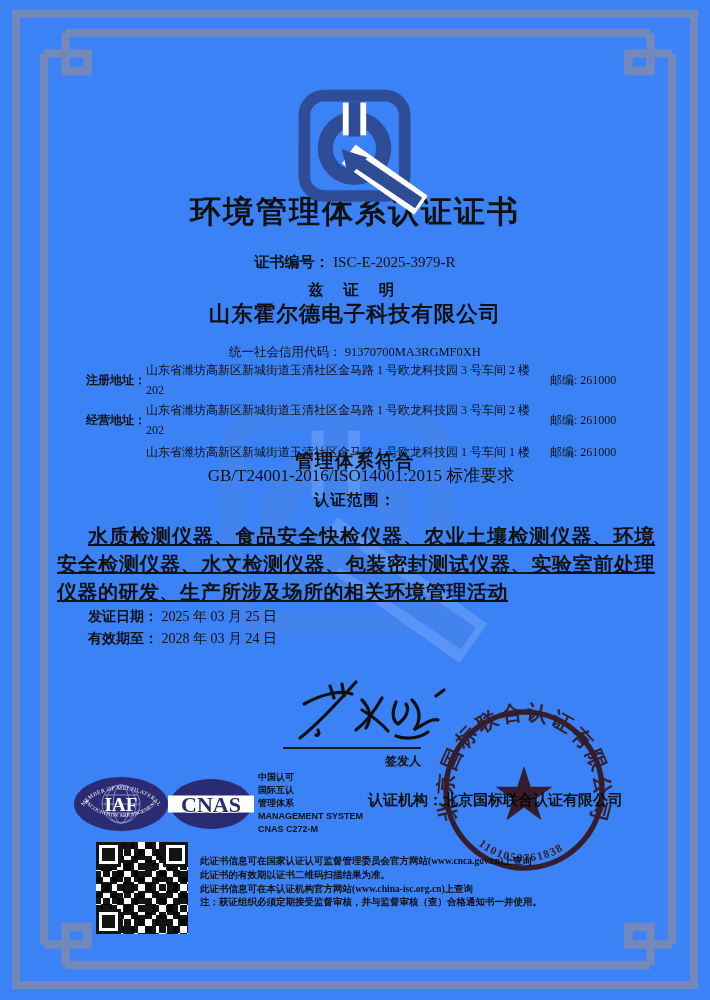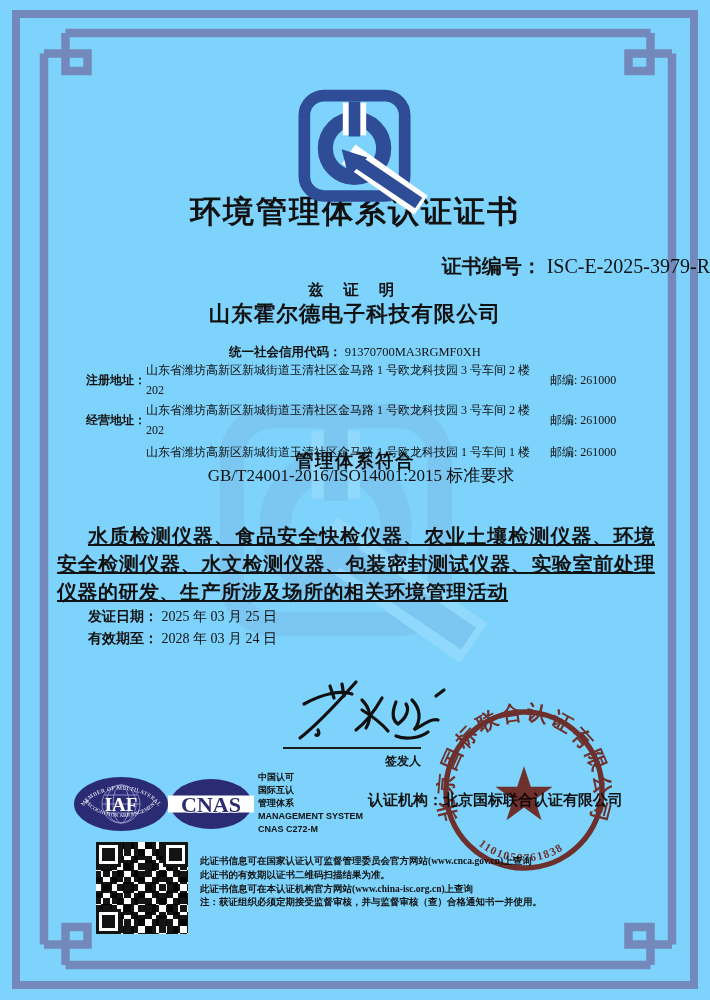--- a/index.html
+++ b/index.html
@@ -1,33 +1,33 @@
 <!DOCTYPE html>
 <html><head>
 <meta charset="utf-8">
 <style>
   html,body{margin:0;padding:0;background:#fff;}
-  .page{position:relative;width:710px;height:1000px;background:#7dd3fc;overflow:hidden;
+  .page{position:relative;width:710px;height:1000px;background:#3b82f6;overflow:hidden;
         font-family:"Liberation Serif","DejaVu Serif",serif;color:#111;}
   .abs{position:absolute;}
   .center{left:0;right:0;text-align:center;}
   
   .frame{position:absolute;inset:0;z-index:1;pointer-events:none;}
   
   .logo-main{color:#2E4D96;z-index:3;}
   .logo-wm{color:#7389BC;opacity:.15;z-index:0;}
   
   .z{z-index:2;}
   .title{top:191px;font-size:31px;font-weight:bold;letter-spacing:2px;}
-  .certno{top:253px;font-size:20px;text-align:right;}
+  .certno{top:253px;font-size:15px;}
   .certno .lab{font-weight:bold;}
   .hereby{top:280px;font-size:15.5px;font-weight:bold;letter-spacing:8px;}
   .company{top:299px;font-size:21.5px;font-weight:bold;letter-spacing:1px;}
   .creditcode{top:344px;font-size:12.5px;}
-  .creditcode .lab{font-weight:bold;}
+  .creditcode .lab{font-weight:normal;}
   .addrs{left:86px;top:360px;width:548px;font-size:12px;line-height:20px;}
   .addr-row{display:flex;align-items:center;}
   .addr-row .lab{flex:0 0 60px;font-weight:bold;}
   .addr-row .txt{flex:1 1 auto;}
   .addr-row .post{flex:0 0 84px;text-align:left;}
   .addr-row.third{margin-top:2px;}
   .conform{top:448px;font-size:18.5px;font-weight:bold;letter-spacing:1.5px;}
   .standard{top:464px;font-size:17px;margin-left:12px;}
   .scopehead{top:490px;font-size:15.5px;font-weight:bold;letter-spacing:1px;}
   .scope{left:57px;top:522px;width:598px;font-size:20px;font-weight:bold;
@@ -124,20 +124,21 @@
     </div>
     <div class="addr-row third">
       <span class="lab"></span>
       <span class="txt">山东省潍坊高新区新城街道玉清社区金马路 1 号欧龙科技园 1 号车间 1 楼</span>
       <span class="post">邮编: 261000</span>
     </div>
   </div>
 
   <div class="abs center z conform">管理体系符合</div>
   <div class="abs center z standard">GB/T24001-2016/ISO14001:2015 标准要求</div>
+  <div class="abs center z scopehead">认证范围：</div>
   <div class="abs z scope">水质检测仪器、食品安全快检仪器、农业土壤检测仪器、环境安全检测仪器、水文检测仪器、包装密封测试仪器、实验室前处理仪器的研发、生产所涉及场所的相关环境管理活动</div>
 
   <div class="abs z dates">
     <div>
       <span class="lab">发证日期：</span>
       <span>2025 年 03 月 25 日</span>
     </div>
     <div>
       <span class="lab">有效期至：</span>
       <span>2028 年 03 月 24 日</span>

